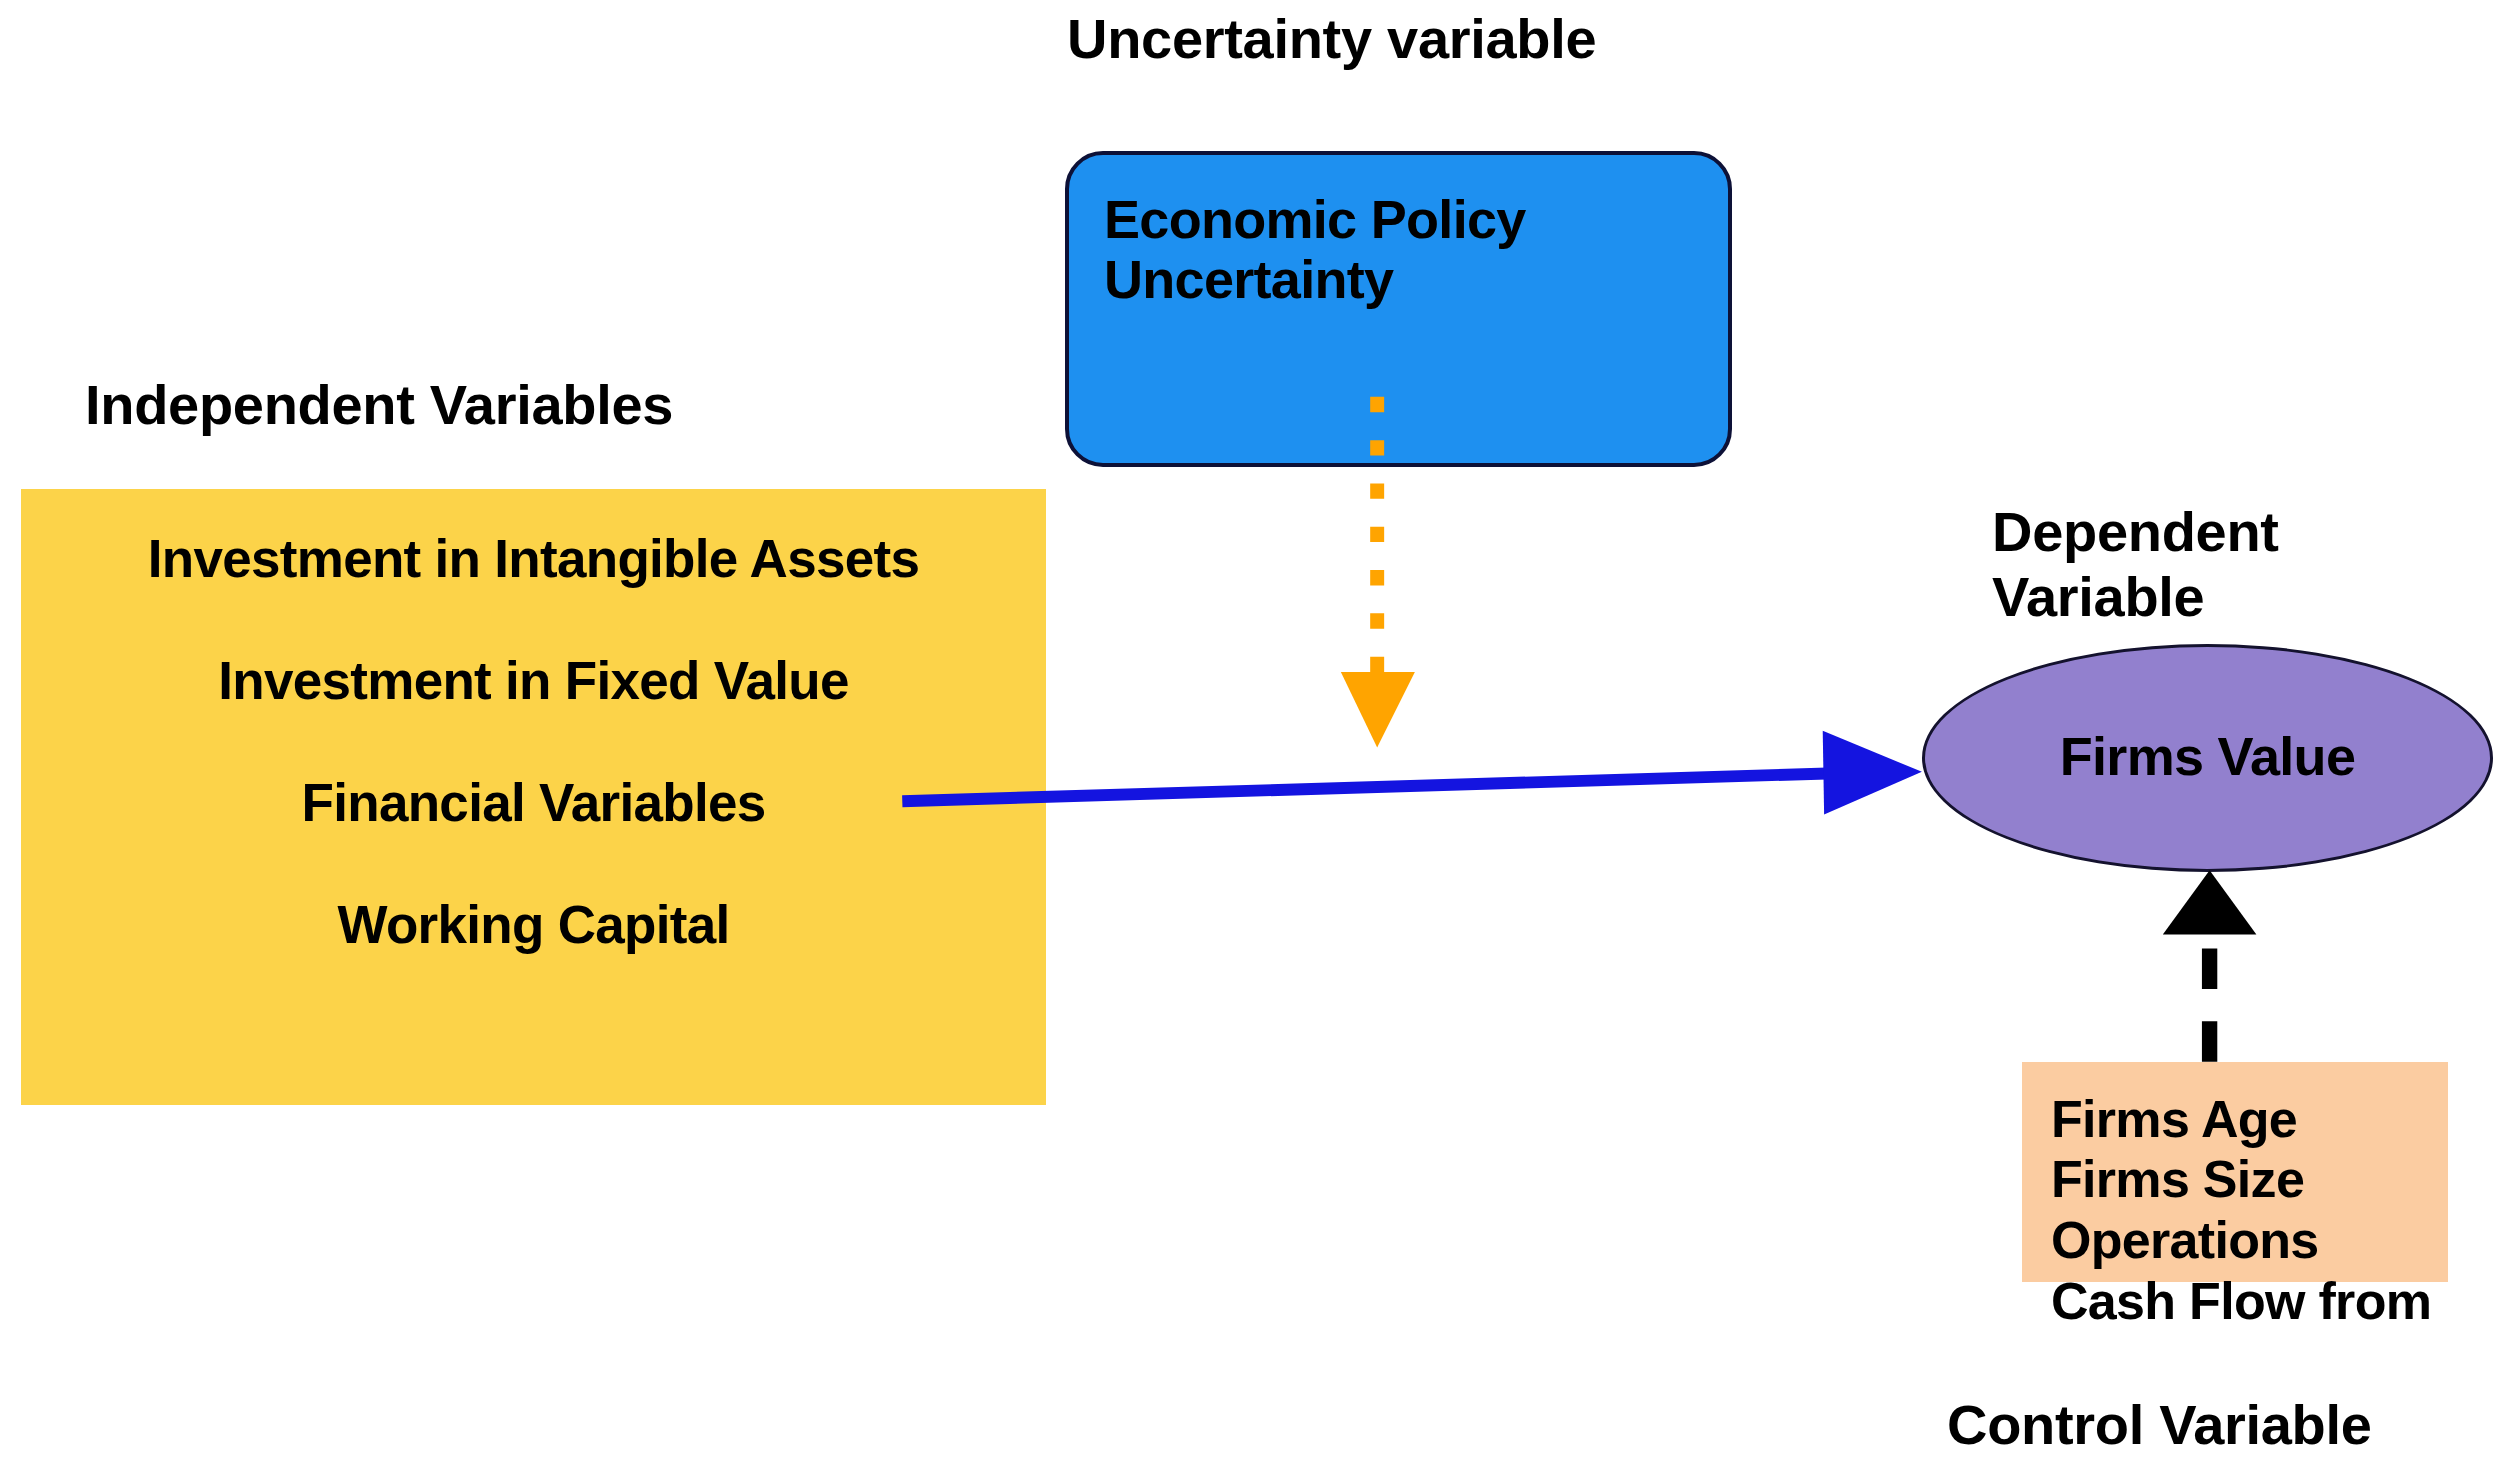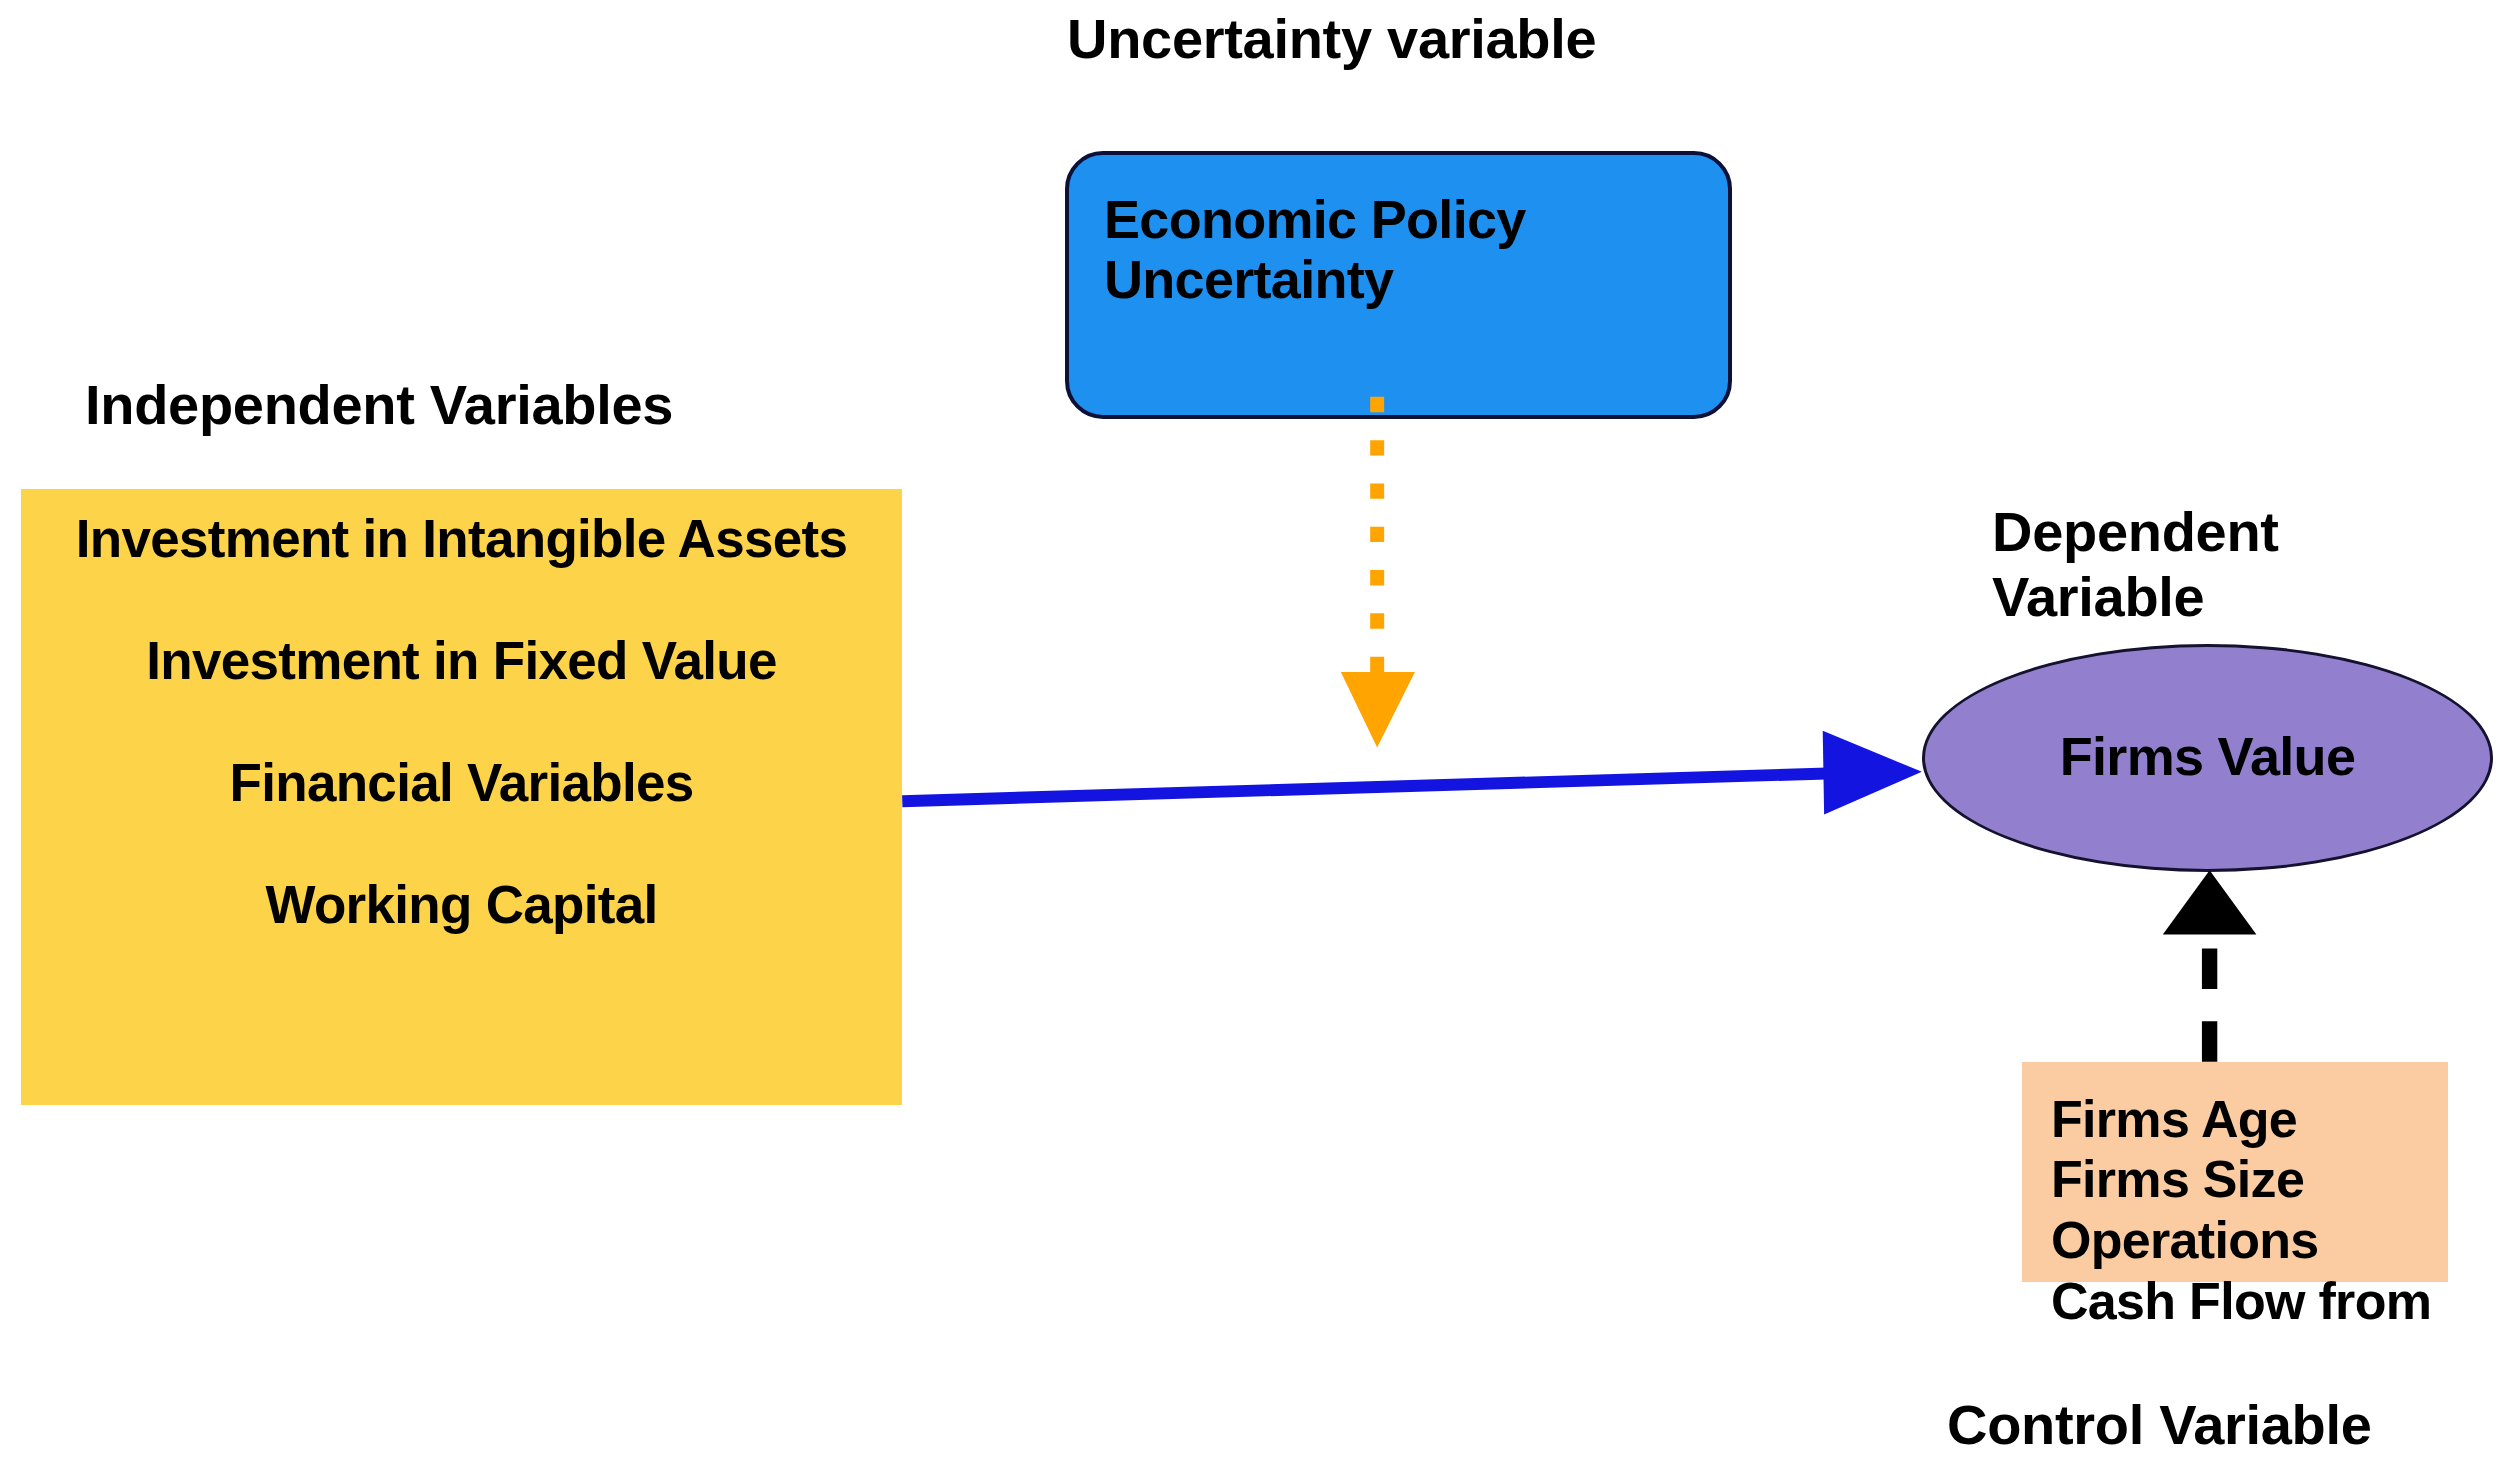--- a/index.html
+++ b/index.html
@@ -50,38 +50,38 @@
   .node {
     position: absolute;
     box-sizing: border-box;
     color: #000000;
     font-weight: bold;
   }
 
   #box-independent {
     left: 21px;
     top: 489px;
-    width: 881px;
+    width: 1025px;
     height: 616px;
     background: #FCD349;
     text-align: center;
-    padding-top: 23px;
+    padding-top: 43px;
   }
   #box-independent .line {
     font-size: 53px;
     line-height: 1.0;
     margin-bottom: 69px;
     letter-spacing: -0.7px;
   }
 
   #box-interaction {
     left: 1065px;
     top: 151px;
     width: 667px;
-    height: 268px;
+    height: 316px;
     background: #1E90F0;
     border: 4.9px solid #0d1137;
     border-radius: 38px;
     padding: 34px 0 0 35px;
   }
   #box-interaction .line {
     font-size: 54px;
     line-height: 1.12;
     letter-spacing: -0.7px;
   }

